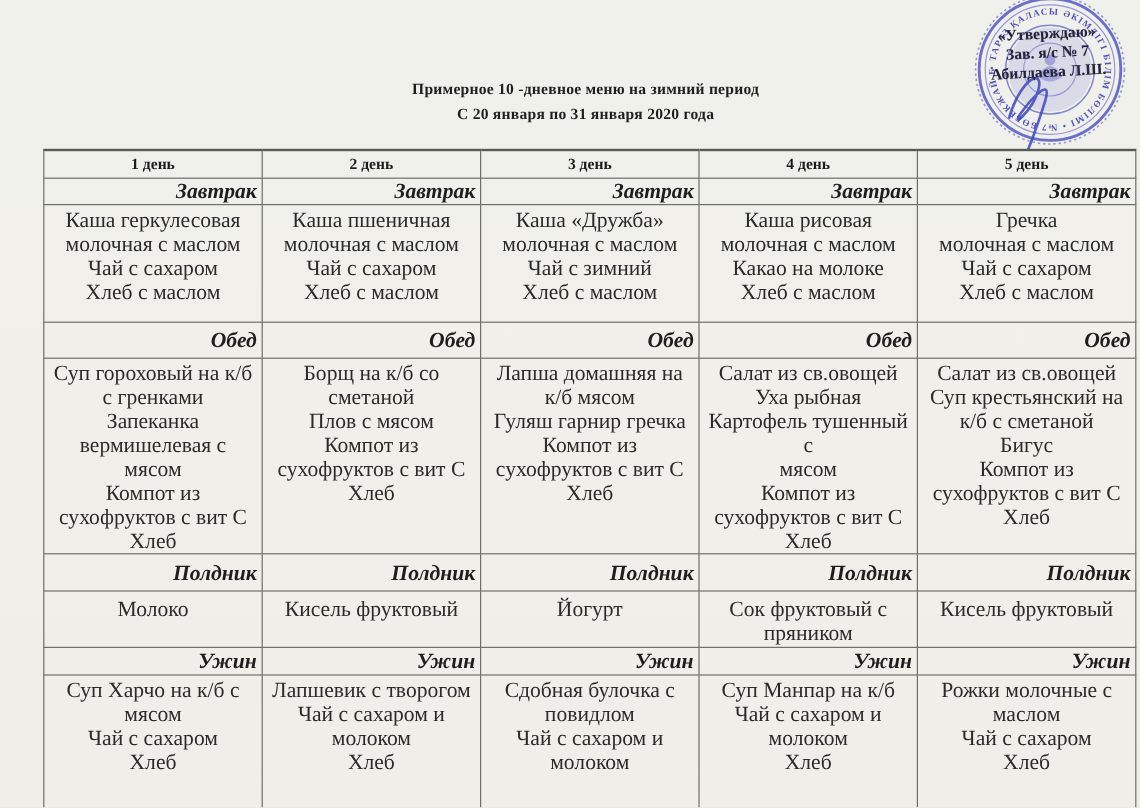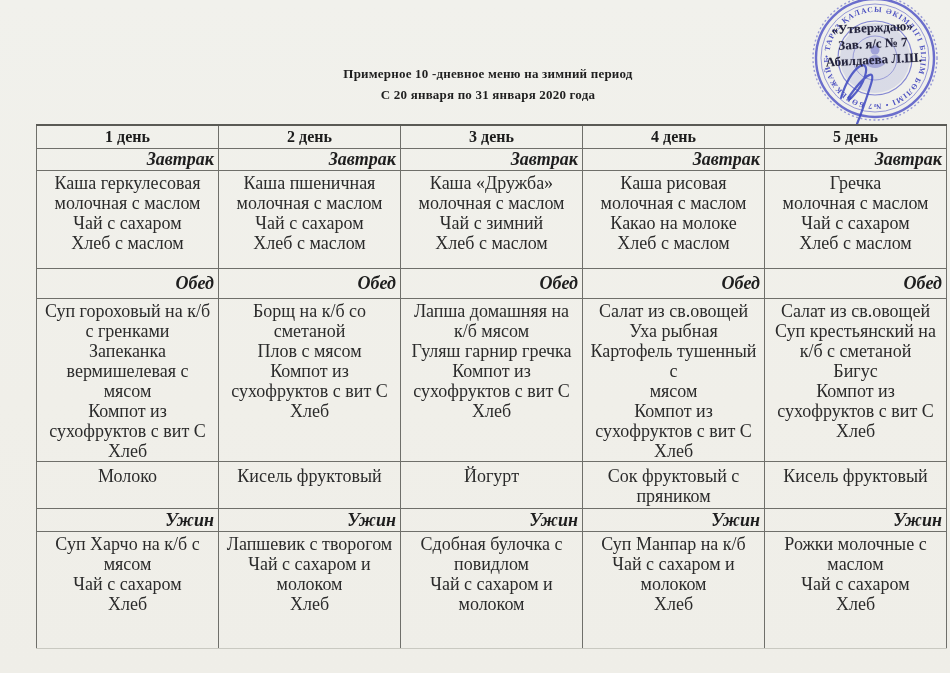--- a/index.html
+++ b/index.html
@@ -35,21 +35,21 @@
     position:absolute;left:36px;top:124px;
     width:911px;border-collapse:collapse;table-layout:fixed;
     color:#2b2b2b;
   }
   table.menu td,table.menu th{
     border:1px solid #6f6f6a;
     padding:0 4px;vertical-align:middle;text-align:center;
     overflow:hidden;
   }
   table.menu{border-bottom:1px solid #c6c6bе;}
-  tr.r-day th{height:22px;font-size:16px;font-weight:bold;color:#1c1c1c;border-top:2px solid #5a5a55;}
+  tr.r-day th{height:22px;font-size:13px;font-weight:bold;color:#1c1c1c;border-top:2px solid #5a5a55;}
   tr.r-sec td{font-weight:bold;font-style:italic;font-size:18px;color:#1e1e1e;text-align:right;}
   tr.s0 td{height:21px;}
   tr.s1 td{height:29px;}
   tr.s2 td{height:30px;}
   tr.s3 td{height:22px;}
   tr.r-cnt td{
     font-size:18px;line-height:20px;vertical-align:top;
     white-space:pre-line;padding-top:2px;
   }
   tr.c0 td{height:95px;}
@@ -170,20 +170,27 @@
 Хлеб</td>
       <td>Салат из св.овощей
 Суп крестьянский на
 к/б с сметаной
 Бигус
 Компот из
 сухофруктов с вит С
 Хлеб</td>
     </tr>
 
+    <tr class="r-sec s2">
+      <td>Полдник</td>
+      <td>Полдник</td>
+      <td>Полдник</td>
+      <td>Полдник</td>
+      <td>Полдник</td>
+    </tr>
     <tr class="r-cnt c2">
       <td>Молоко</td>
       <td>Кисель фруктовый</td>
       <td>Йогурт</td>
       <td>Сок фруктовый с
 пряником</td>
       <td>Кисель фруктовый</td>
     </tr>
 
     <tr class="r-sec s3">

